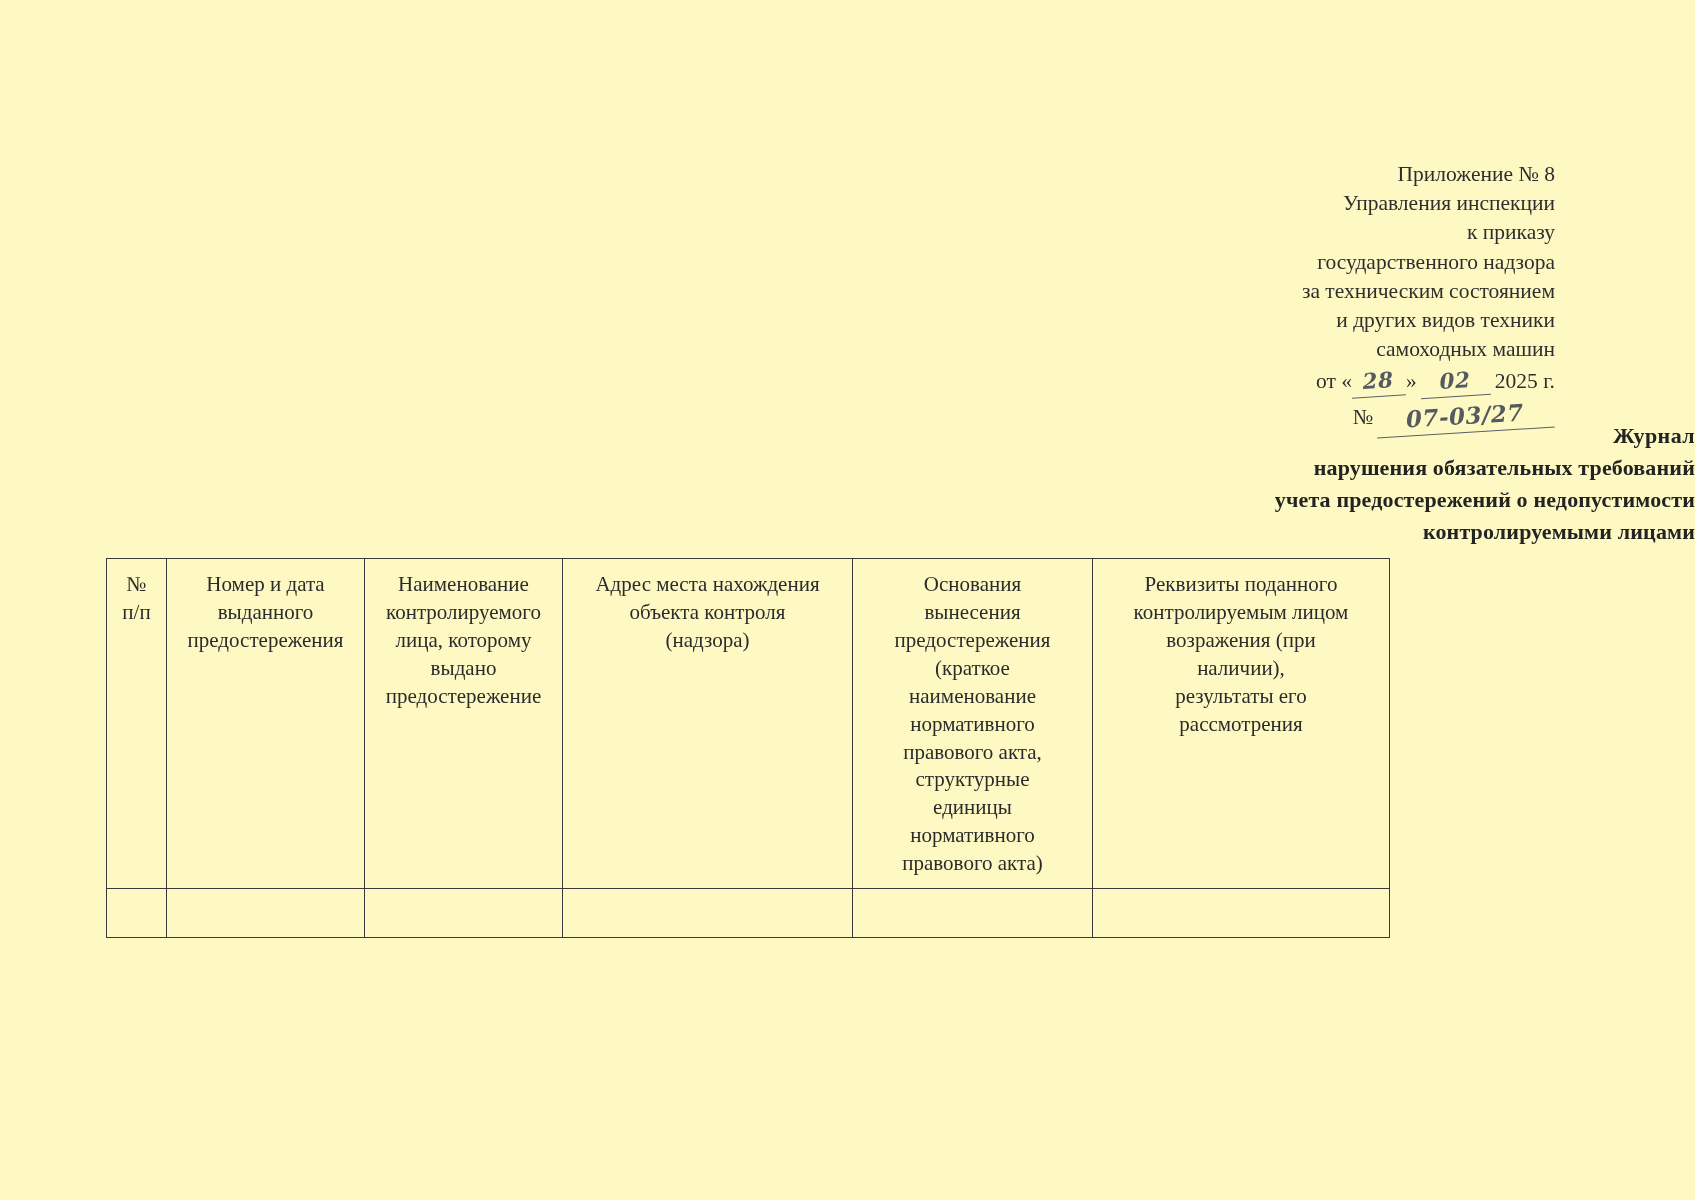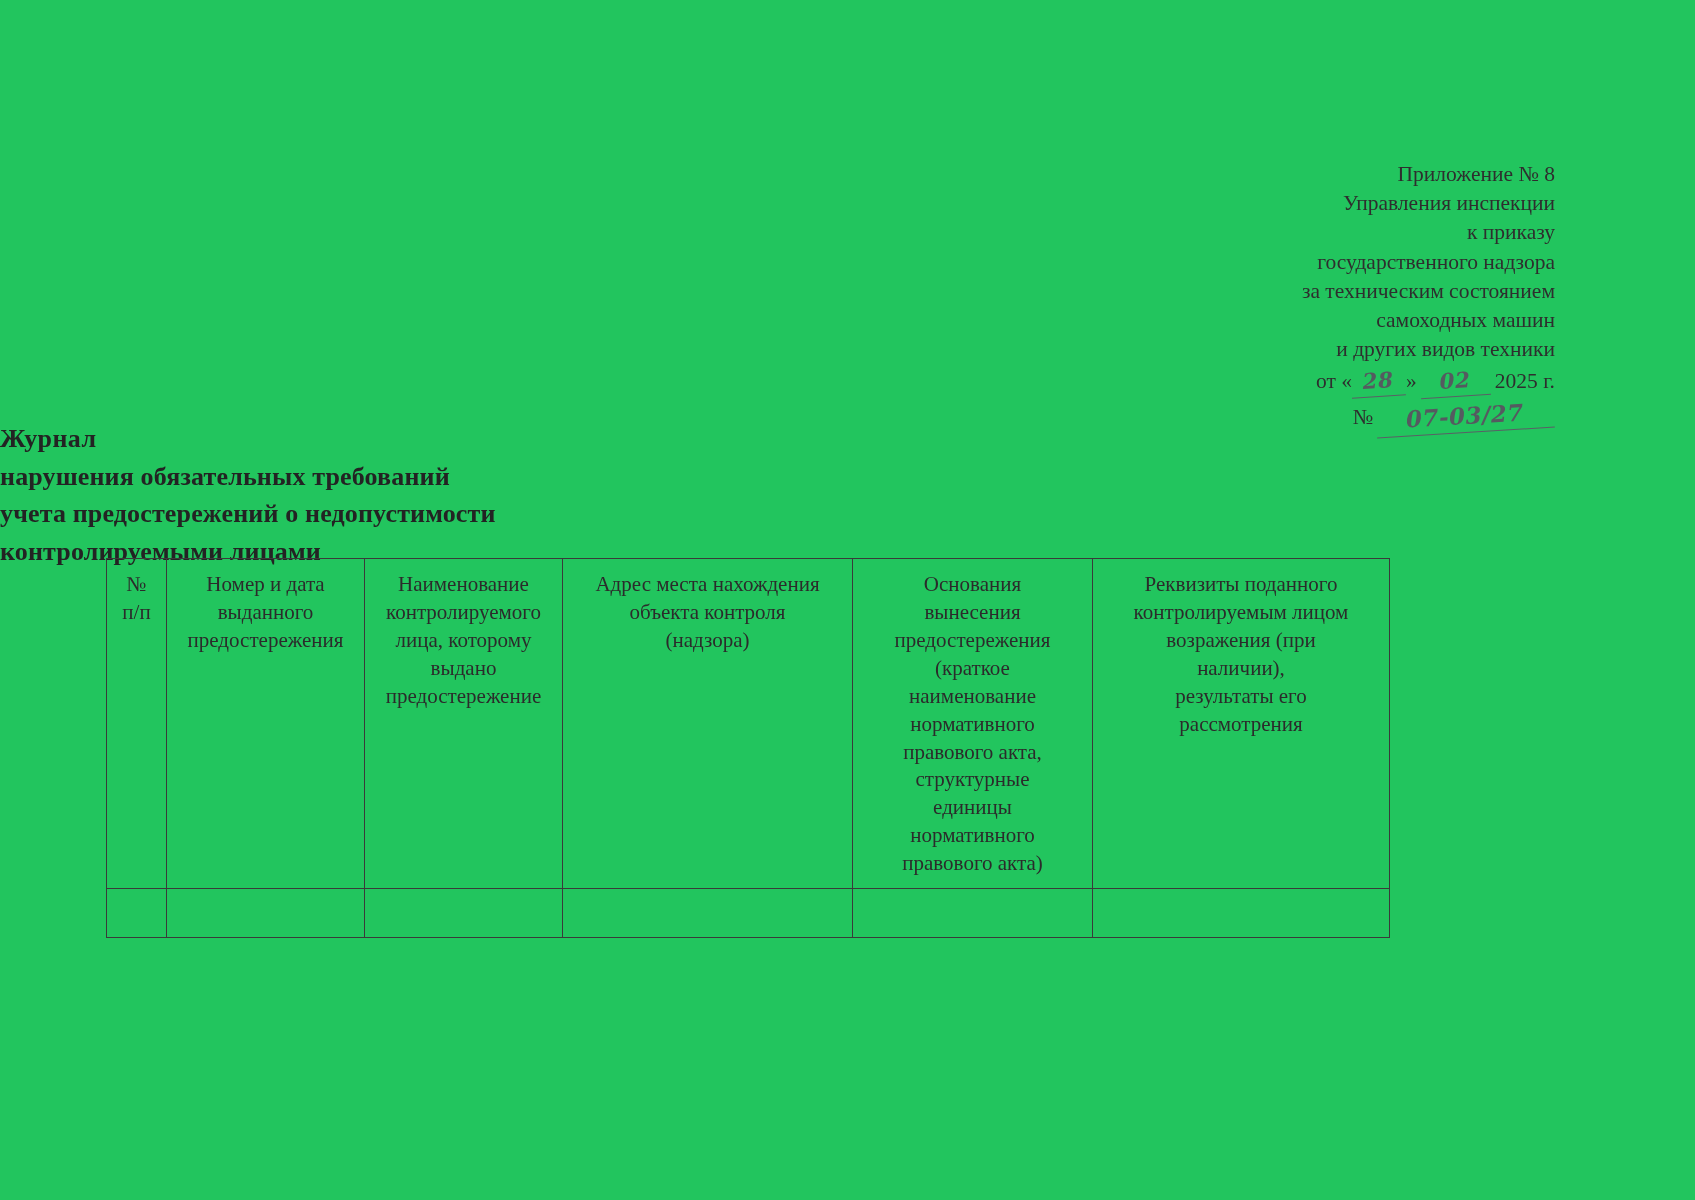--- a/index.html
+++ b/index.html
@@ -13,21 +13,21 @@
     height: 1200px;
     position: relative;
     font-family: "Liberation Serif", "DejaVu Serif", serif;
     color: #2a2a2a;
     overflow: hidden;
   }
 
   .page {
     position: absolute;
     inset: 0;
-    background: #22c55e;
+    background: #fef9c3;
   }
 
   
   .approval-block {
     position: absolute;
     top: 160px;
     right: 140px;
     width: 420px;
     text-align: right;
     font-size: 21.5px;
@@ -65,23 +65,23 @@
   .hw-day  { min-width: 44px; text-align: center; }
   .hw-mon  { min-width: 60px; text-align: center; margin: 0 4px; }
   .hw-num  { min-width: 168px; text-align: center; font-size: 23px; margin-left: 4px; }
 
   
   .doc-title {
     position: absolute;
     top: 420px;
     left: 0;
     width: 1695px;
-    text-align: left;
+    text-align: right;
     font-weight: bold;
-    font-size: 26px;
+    font-size: 22px;
     line-height: 1.45;
     letter-spacing: 0.15px;
     color: #232323;
   }
   .doc-title .tline { display: block; }
   .doc-title .tline.main { letter-spacing: 0.4px; }
 
   
   .journal-table {
     position: absolute;
@@ -119,22 +119,22 @@
 <body>
 
 <div class="page">
 
   <div class="approval-block">
     <span class="approval-line">Приложение № 8</span>
     <span class="approval-line">Управления инспекции</span>
     <span class="approval-line">к приказу</span>
     <span class="approval-line">государственного надзора</span>
     <span class="approval-line">за техническим состоянием</span>
+    <span class="approval-line">и других видов техники</span>
     <span class="approval-line">самоходных машин</span>
-    <span class="approval-line">и других видов техники</span>
 
     <span class="date-line">
       <span>от «</span><span class="hw hw-day">28</span><span>»</span><span class="hw hw-mon">02</span><span>2025 г.</span>
     </span>
 
     <span class="num-line">
       <span>№</span><span class="hw hw-num">07-03/27</span>
     </span>
   </div>
 

